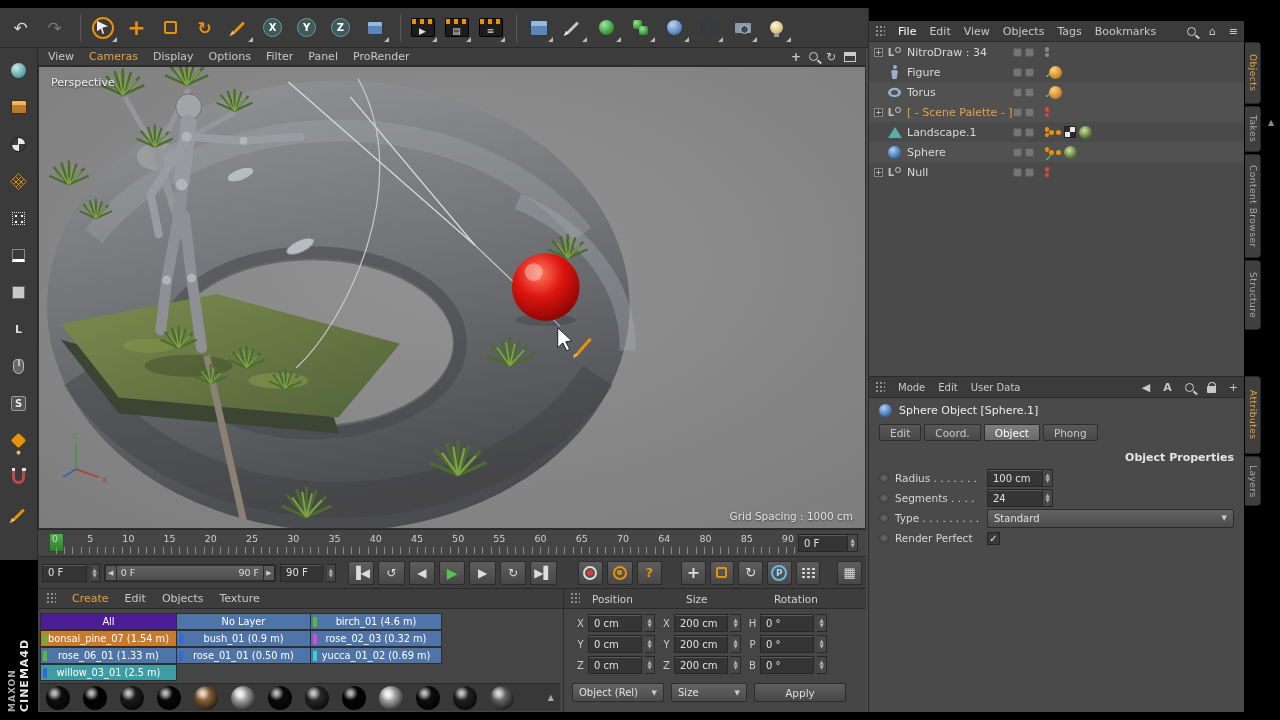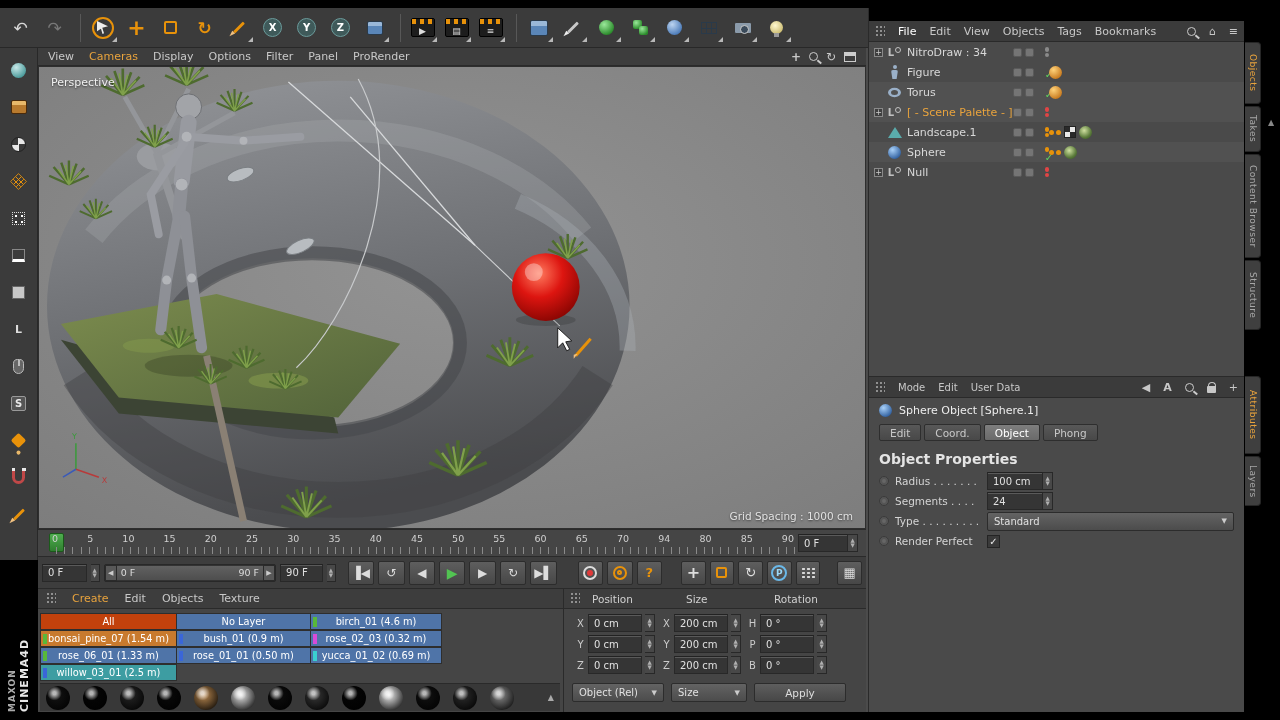--- a/index.html
+++ b/index.html
@@ -174,21 +174,21 @@
 .attr-bar{height:22px;background:#3b3b3b;border-top:1px solid #2a2a2a;border-bottom:1px solid #2a2a2a;display:flex;align-items:center;gap:13px;padding:0 6px;}
 .attr-bar .mi{font-size:10px;color:#c8c8c8;}
 .attr-bar .sp{flex:1;}
 .attr-bar .ic{color:#c8c8c8;font-size:11px;display:flex;align-items:center;}
 .lockic{width:9px;height:7px;background:#c8c8c8;border-radius:1px;position:relative;margin-top:4px;}
 .lockic::before{content:"";position:absolute;left:1.5px;top:-4px;width:6px;height:5px;border:1.5px solid #c8c8c8;border-bottom:none;border-radius:4px 4px 0 0;}
 .attr-title{height:24px;display:flex;align-items:center;gap:7px;padding:0 10px;color:#ececec;font-size:11px;}
 .attr-tabs{display:flex;gap:3px;padding:2px 10px 4px;}
 .atab{height:17px;padding:0 10px;background:linear-gradient(#585858,#484848);border:1px solid #2e2e2e;border-radius:2px;font-size:10.5px;color:#c8c8c8;display:flex;align-items:center;}
 .atab.active{background:linear-gradient(#7e7e7e,#6a6a6a);color:#fff;}
-.attr-section{padding:6px 10px 4px;font-size:14px;font-weight:bold;color:#e4e4e4;}
+.attr-section{padding:6px 10px 4px;font-size:11px;font-weight:bold;color:#e4e4e4;text-align:right;}
 .prow{height:20px;display:flex;align-items:center;padding:0 10px;gap:6px;}
 .ptgl{width:10px;height:10px;border-radius:50%;background:#666;border:1px solid #3a3a3a;box-shadow:0 0 0 2px #555 inset;flex:none;}
 .plabel{width:86px;font-size:10.5px;color:#d4d4d4;flex:none;}
 .pfld .fld{width:56px;}
 .ddw{width:254px;}
 .chk{width:13px;height:13px;background:#3a3a3a;border:1px solid #242424;color:#e8e8e8;font-size:10px;display:flex;align-items:center;justify-content:center;}
 
 
 .strip{position:absolute;left:1244px;top:0;width:18px;height:704px;background:#000;}
 .vtab{position:absolute;left:1px;width:16px;background:#3f3f3f;border:1px solid #262626;border-left:none;border-radius:0 4px 4px 0;display:flex;align-items:center;justify-content:center;}
@@ -464,21 +464,21 @@
           <span>25</span>
           <span>30</span>
           <span>35</span>
           <span>40</span>
           <span>45</span>
           <span>50</span>
           <span>55</span>
           <span>60</span>
           <span>65</span>
           <span>70</span>
-          <span>94</span>
+          <span>64</span>
           <span>80</span>
           <span>85</span>
           <span>90</span>
       </div>
       <div class="tickmarks"></div>
       <div class="frame-fld">
         <span class="fld" style="width:50px">0 F</span>
         <span class="spin">
             <span>▲</span>
             <span>▼</span>
@@ -545,21 +545,21 @@
     <div class="bl">
       <div class="bl-menubar">
         <span class="handle"></span>
         <span class="hl">Create</span>
         <span>Edit</span>
         <span>Objects</span>
         <span>Texture</span>
       </div>
       <div class="ltable">
         <div class="lrow">
-          <div class="lcell c1" style="background: #c2410c; align-items: center;">
+          <div class="lcell c1" style="background: #4c1d95; align-items: center;">
               <span>All</span>
             </div>
           <div class="lcell c2" style="background: rgb(79, 116, 168);">
               <span>No Layer</span>
             </div>
           <div class="lcell c3" style="background: rgb(79, 116, 168);">
               <i class="chip" style="background: rgb(88, 184, 58);"></i>
               <span>birch_01 (4.6 m)</span>
             </div>
         </div>

